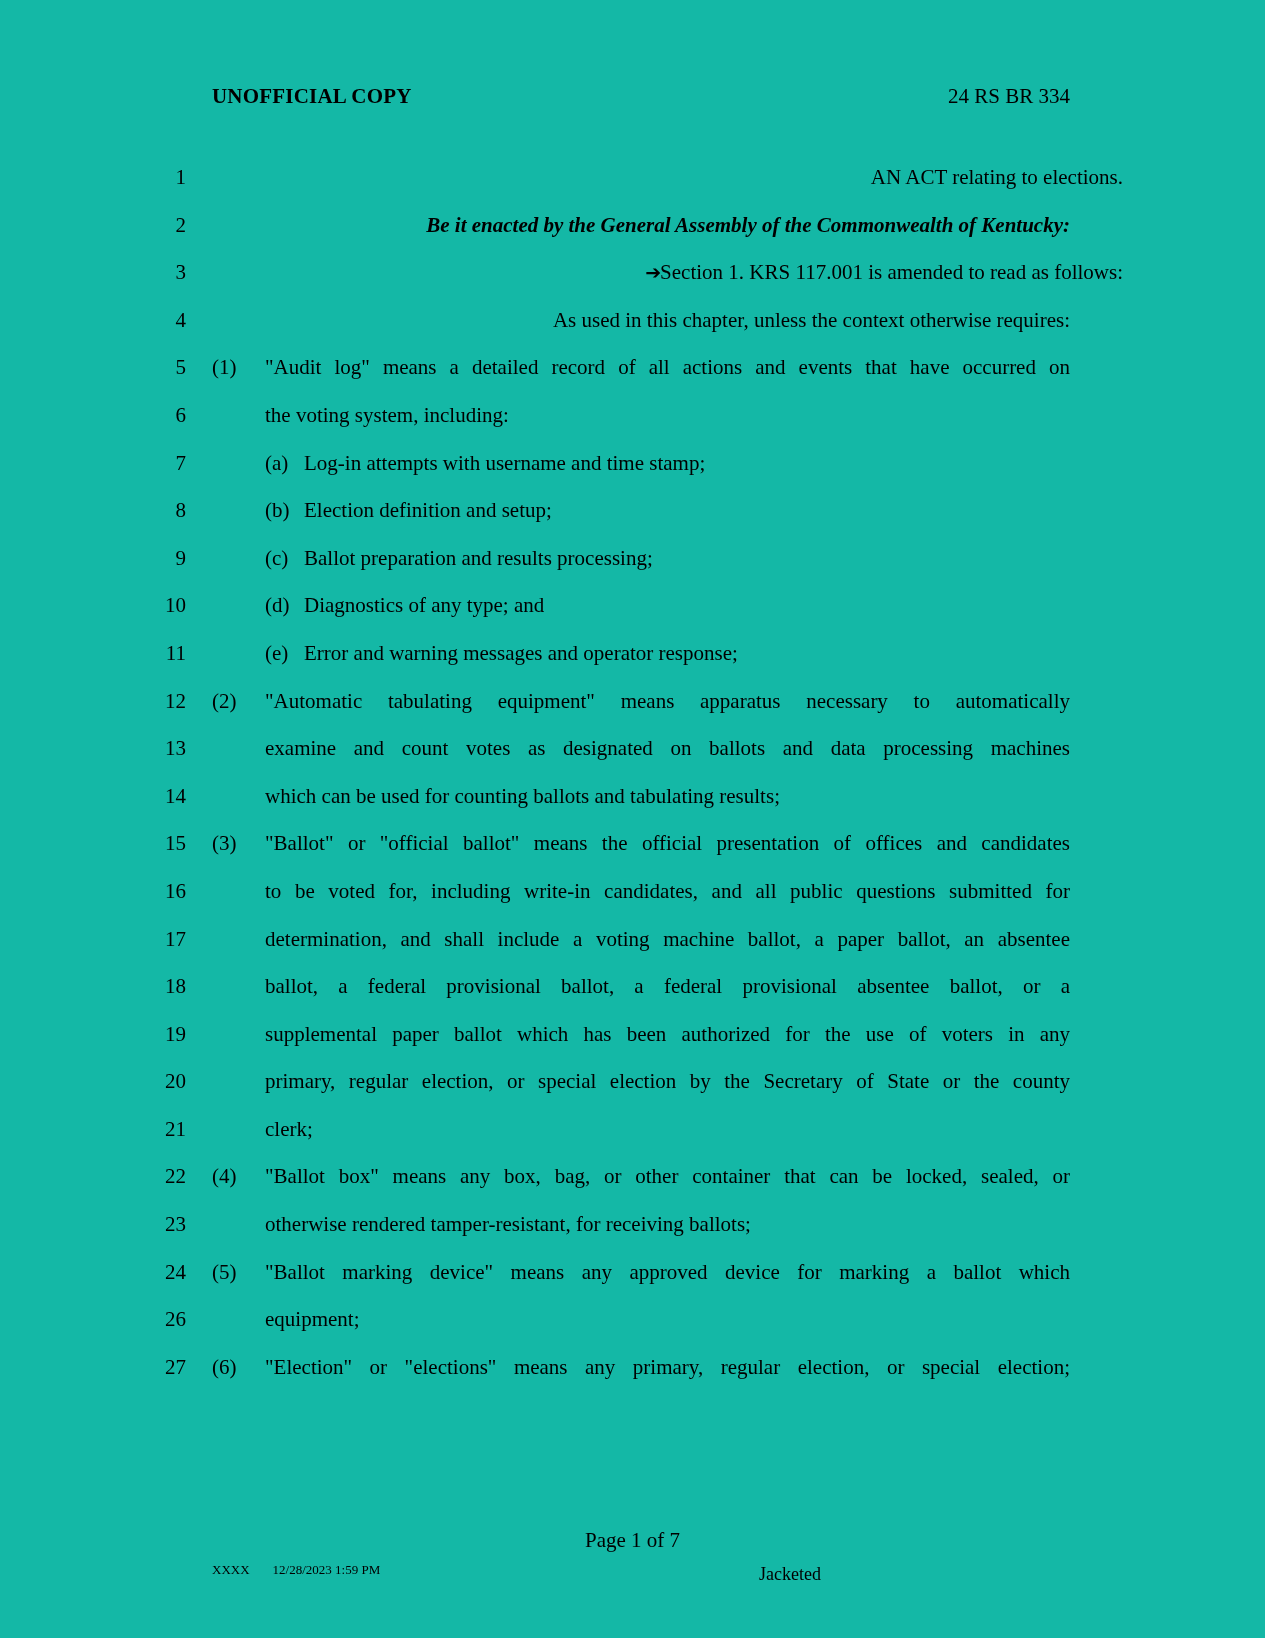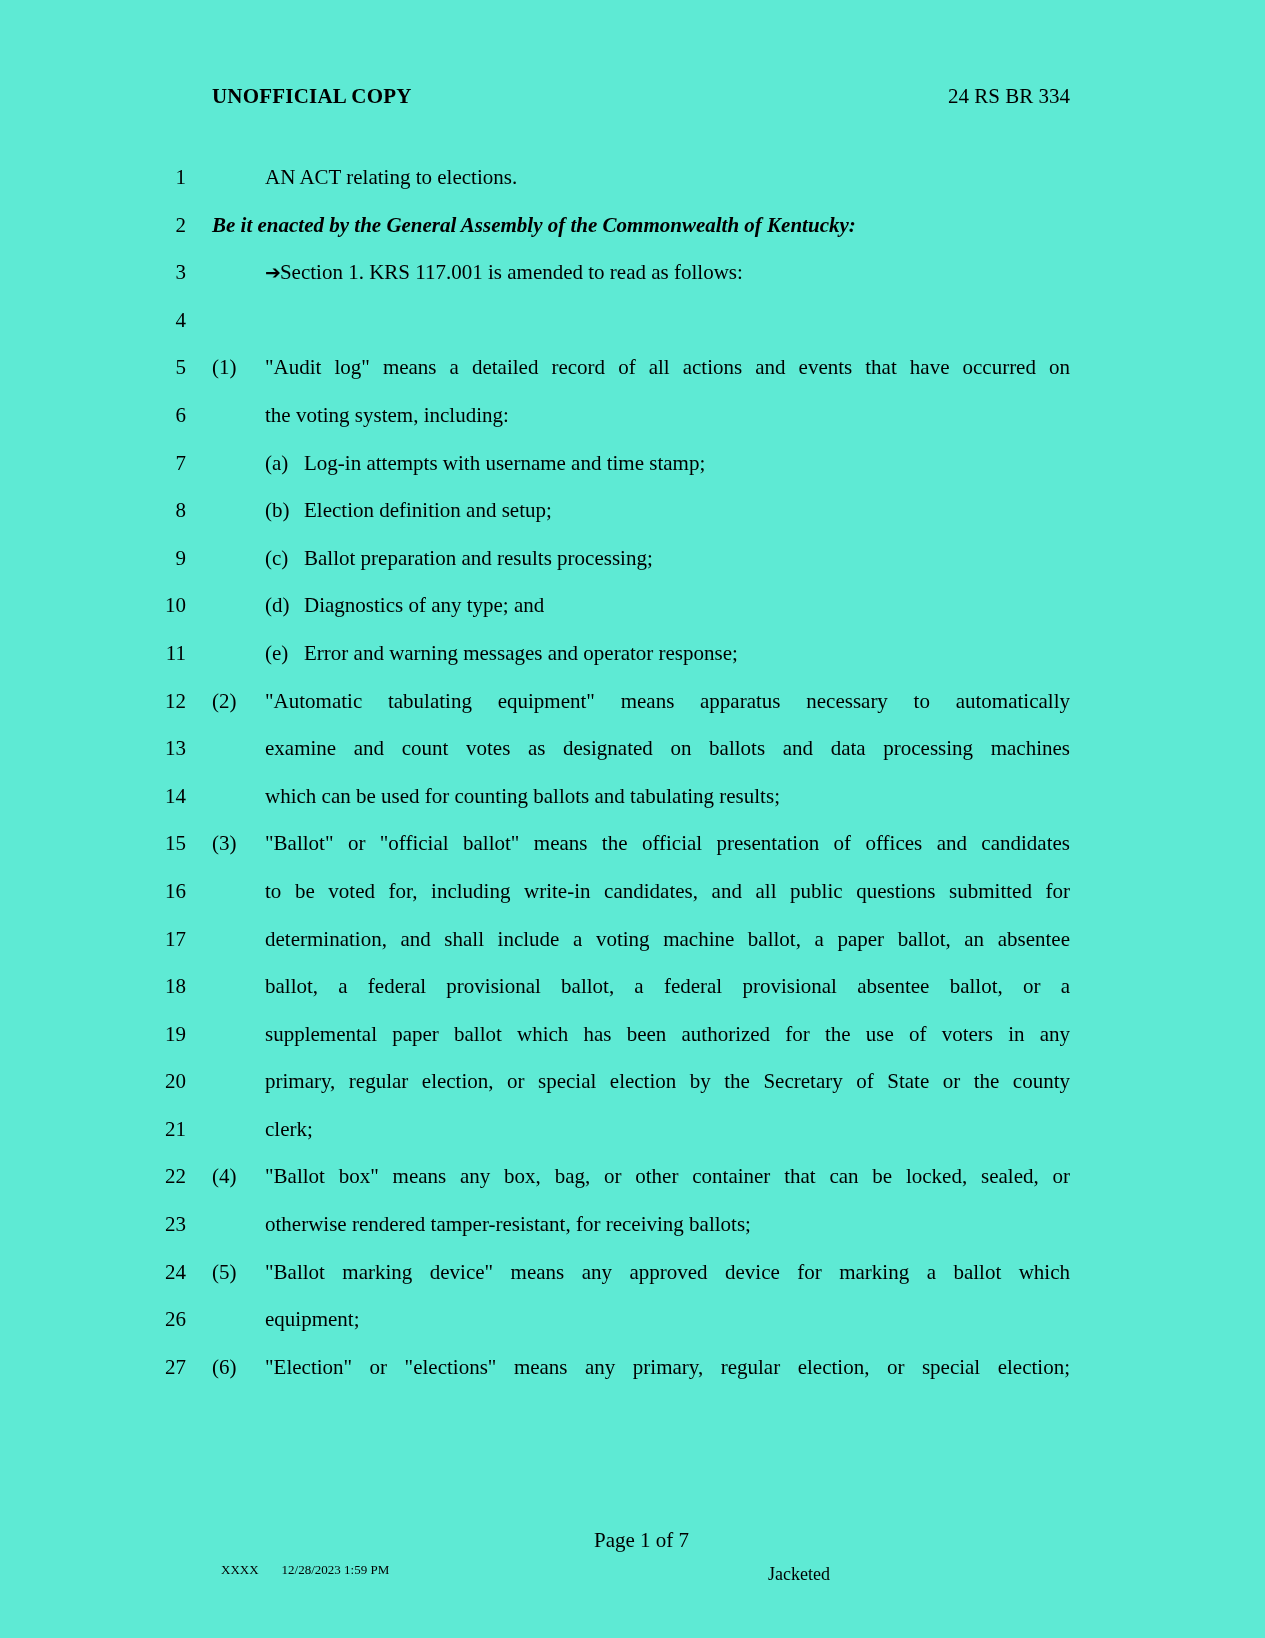--- a/index.html
+++ b/index.html
@@ -5,21 +5,21 @@
 <style>
   html, body {
     margin: 0;
     padding: 0;
     background: #ffffff;
   }
   .page {
     position: relative;
     width: 1265px;
     height: 1638px;
-    background: #5eead4;
+    background: #14b8a6;
     font-family: "Liberation Serif", "DejaVu Serif", serif;
     color: #000000;
     overflow: hidden;
     box-sizing: border-box;
   }
 
   
   .page-header {
     position: absolute;
     top: 66px;
@@ -64,21 +64,21 @@
   .line-content {
     position: absolute;
     left: 212px;
     width: 858px;
     top: 4px;
     font-size: 21px;
     line-height: 30px;
     white-space: nowrap;
   }
   
-  .lvl-0  { left: 212px; width: 858px; }
+  .lvl-0  { left: 212px; width: 858px; text-align: right; }
   .lvl-1  { left: 265px; width: 805px; }
   .lvl-2  { left: 304px; width: 750px; }
 
   .marker {
     position: absolute;
     top: 4px;
     font-size: 21px;
     line-height: 30px;
     white-space: nowrap;
   }
@@ -102,21 +102,21 @@
   
   .justify {
     white-space: normal;
     text-align: justify;
     text-align-last: justify;
   }
 
   
   .page-footer {
     position: absolute;
-    left: 9px;
+    left: 0;
     bottom: 0;
     width: 1014px;
     height: 130px;
   }
   .footer-page {
     position: absolute;
     top: 20px;
     left: 0;
     width: 1265px;
     text-align: center;
@@ -155,20 +155,21 @@
       <div class="line-row">
         <div class="line-no">2</div>
         <div class="line-content lvl-0 bold-italic">Be it enacted by the General Assembly of the Commonwealth of Kentucky:</div>
       </div>
       <div class="line-row">
         <div class="line-no">3</div>
         <div class="line-content lvl-0 indent-first"><span class="arrow-glyph">➔</span><span>Section 1.   KRS 117.001 is amended to read as follows:</span></div>
       </div>
       <div class="line-row">
         <div class="line-no">4</div>
+        <div class="line-content lvl-0">As used in this chapter, unless the context otherwise requires:</div>
       </div>
       <div class="line-row">
         <div class="line-no">5</div>
         <div class="marker marker-num">(1)</div>
         <div class="line-content lvl-1 justify">"Audit log" means a detailed record of all actions and events that have occurred on</div>
       </div>
       <div class="line-row">
         <div class="line-no">6</div>
         <div class="line-content lvl-1">the voting system, including:</div>
       </div>

